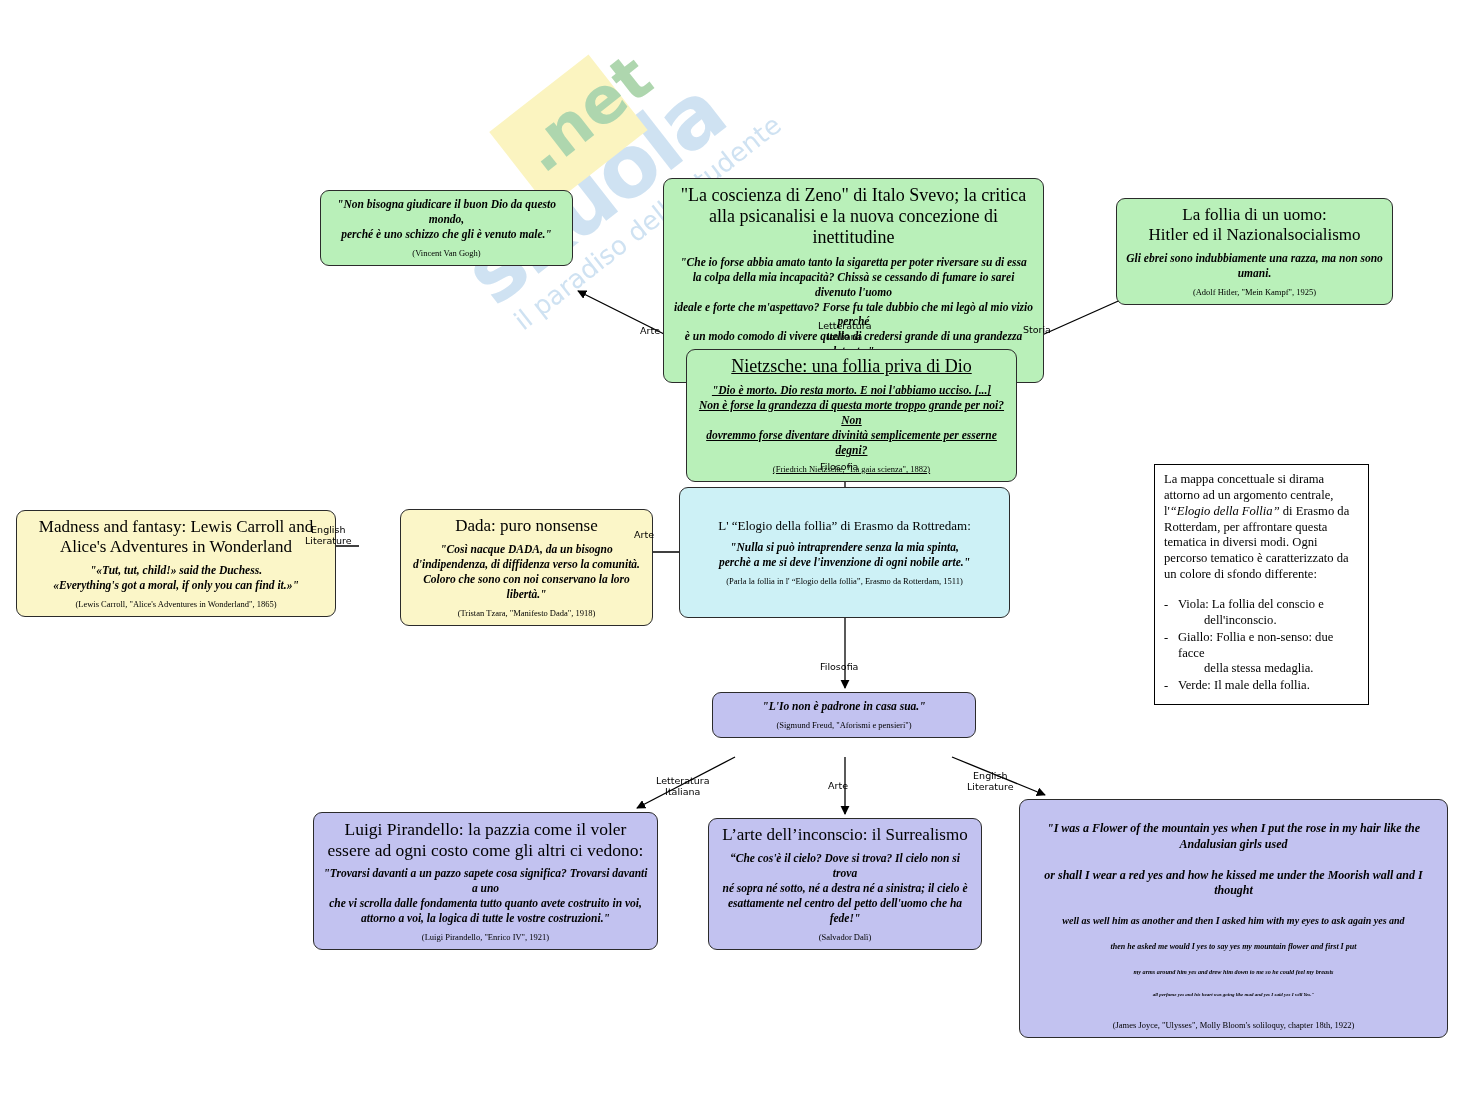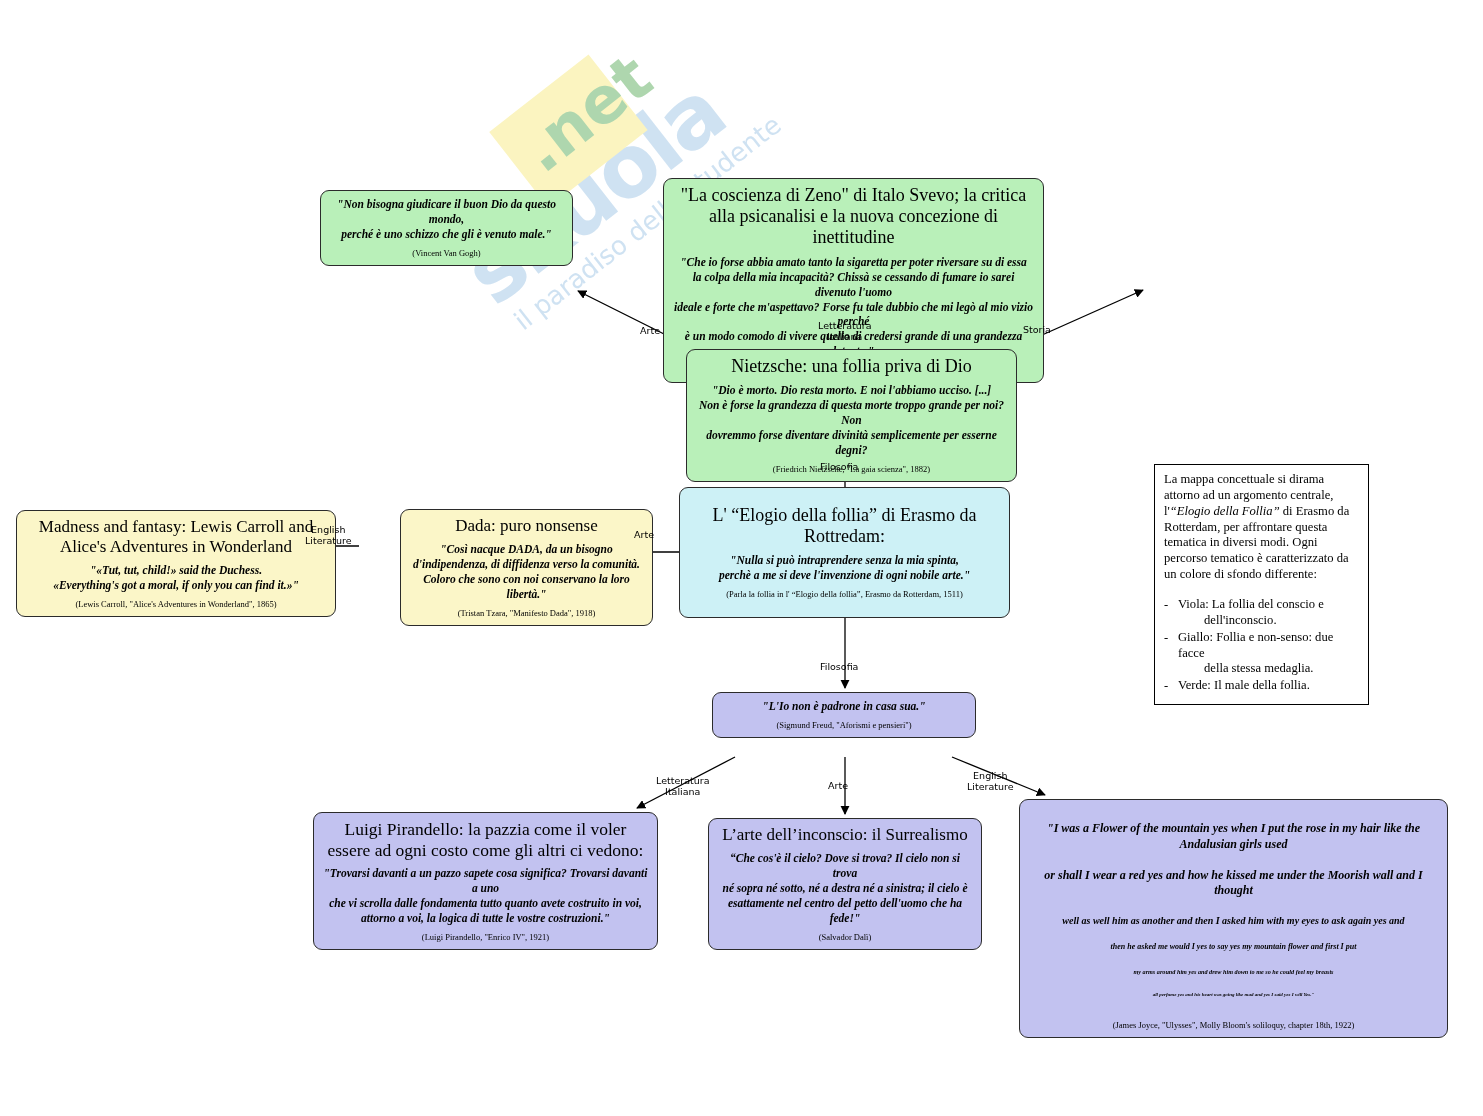--- a/index.html
+++ b/index.html
@@ -110,30 +110,30 @@
   .n-source {
     font-family: "Liberation Serif", serif;
     font-size: 8.5px;
     line-height: 1.2;
   }
 
   
   #node-vangogh      { left: 320px;  top: 190px; width: 253px;  }
   #node-svevo        { left: 663px;  top: 178px; width: 381px;  }
   #node-hitler       { left: 1116px; top: 198px; width: 277px;  }
-  #node-nietzsche    { left: 686px;  top: 349px; width: 331px;  }
+  #node-nietzsche    { left: 686px;  top: 349px; width: 331px; text-decoration: underline;  }
   #node-erasmo       { left: 679px;  top: 487px; width: 331px;  height: 131px; display:flex; flex-direction:column; justify-content:center;}
   #node-dada         { left: 359px;  top: 509px; width: 253px; margin-left: 41px;  }
   #node-carroll      { left: 16px;   top: 510px; width: 320px;  }
   #node-freud        { left: 712px;  top: 692px; width: 264px;  }
   #node-pirandello   { left: 313px;  top: 812px; width: 345px;  }
   #node-surrealismo  { left: 708px;  top: 818px; width: 274px;  }
   #node-joyce        { left: 1019px; top: 799px; width: 429px;  }
 
-  #node-erasmo .n-title { font-size: 18px; }
+  #node-erasmo .n-title { font-size: 13px; }
   #node-svevo  .n-title { font-size: 18px; }
   #node-joyce  .n-title { font-size: 18px; }
   #node-pirandello .n-title { font-size: 17.5px; }
   #node-nietzsche .n-title { font-size: 18px; }
 
   
   #node-joyce .jq1 { font-size: 12px;  line-height: 1.32; }
   #node-joyce .jq2 { font-size: 10px;  line-height: 1.32; }
   #node-joyce .jq3 { font-size: 8px;   line-height: 1.34; }
   #node-joyce .jq4 { font-size: 6.2px; line-height: 1.36; }
@@ -250,20 +250,26 @@
 
   <div class="node green" id="node-svevo">
     <div class="n-title" style="white-space: pre-line;">"La coscienza di Zeno" di Italo Svevo; la critica alla psicanalisi e la nuova concezione di inettitudine</div>
     <div class="n-quote" style="white-space: pre-line;">"Che io forse abbia amato tanto la sigaretta per poter riversare su di essa
 la colpa della mia incapacità? Chissà se cessando di fumare io sarei divenuto l'uomo
 ideale e forte che m'aspettavo? Forse fu tale dubbio che mi legò al mio vizio perché
 è un modo comodo di vivere quello di credersi grande di una grandezza latente."</div>
     <div class="n-source">(Italo Svevo, "La Coscienza di Zeno", 1923)</div>
   </div>
 
+  <div class="node green" id="node-hitler">
+    <div class="n-title" style="white-space: pre-line;">La follia di un uomo:
+Hitler ed il Nazionalsocialismo</div>
+    <div class="n-quote" style="white-space: pre-line;">Gli ebrei sono indubbiamente una razza, ma non sono umani.</div>
+    <div class="n-source">(Adolf Hitler, "Mein Kampf", 1925)</div>
+  </div>
 
   <div class="node green" id="node-nietzsche">
     <div class="n-title" style="white-space: pre-line;">Nietzsche: una follia priva di Dio</div>
     <div class="n-quote" style="white-space: pre-line;">"Dio è morto. Dio resta morto. E noi l'abbiamo ucciso. [...]
 Non è forse la grandezza di questa morte troppo grande per noi? Non
 dovremmo forse diventare divinità semplicemente per esserne degni?</div>
     <div class="n-source">(Friedrich Nietzsche, "La gaia scienza", 1882)</div>
   </div>
 
   <div class="node cyan" id="node-erasmo">

